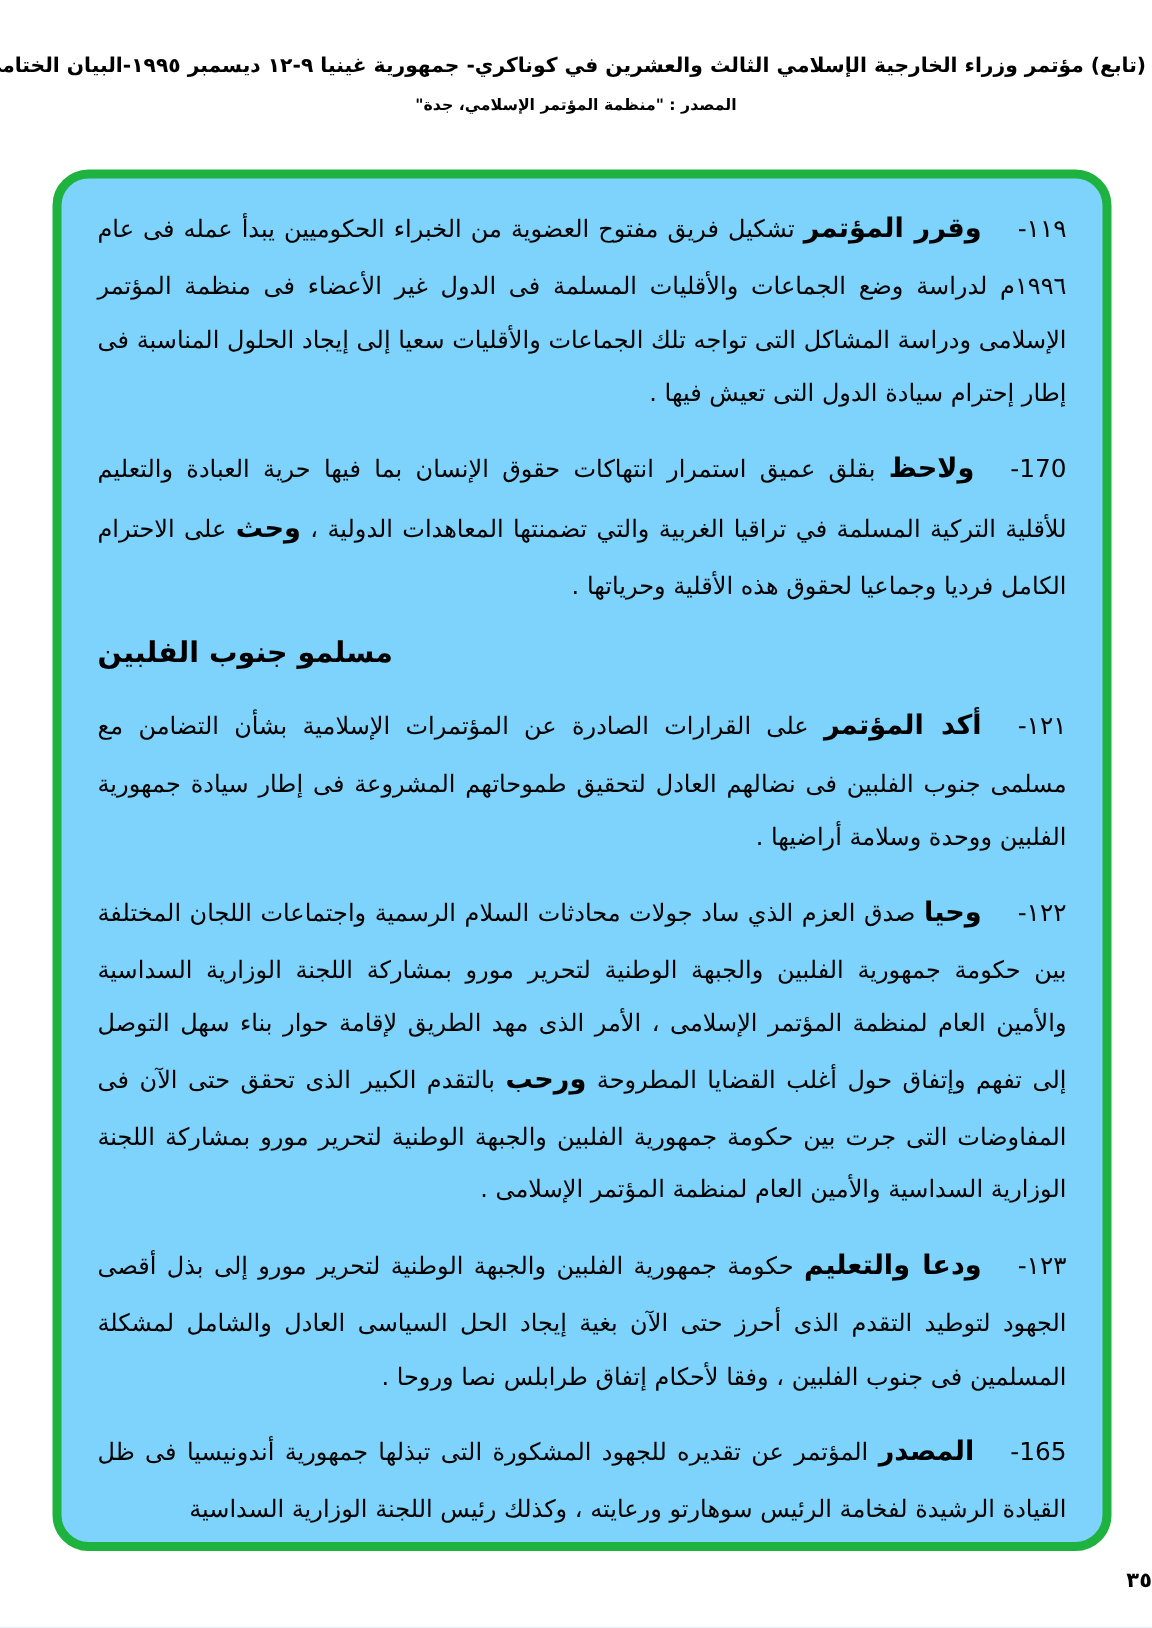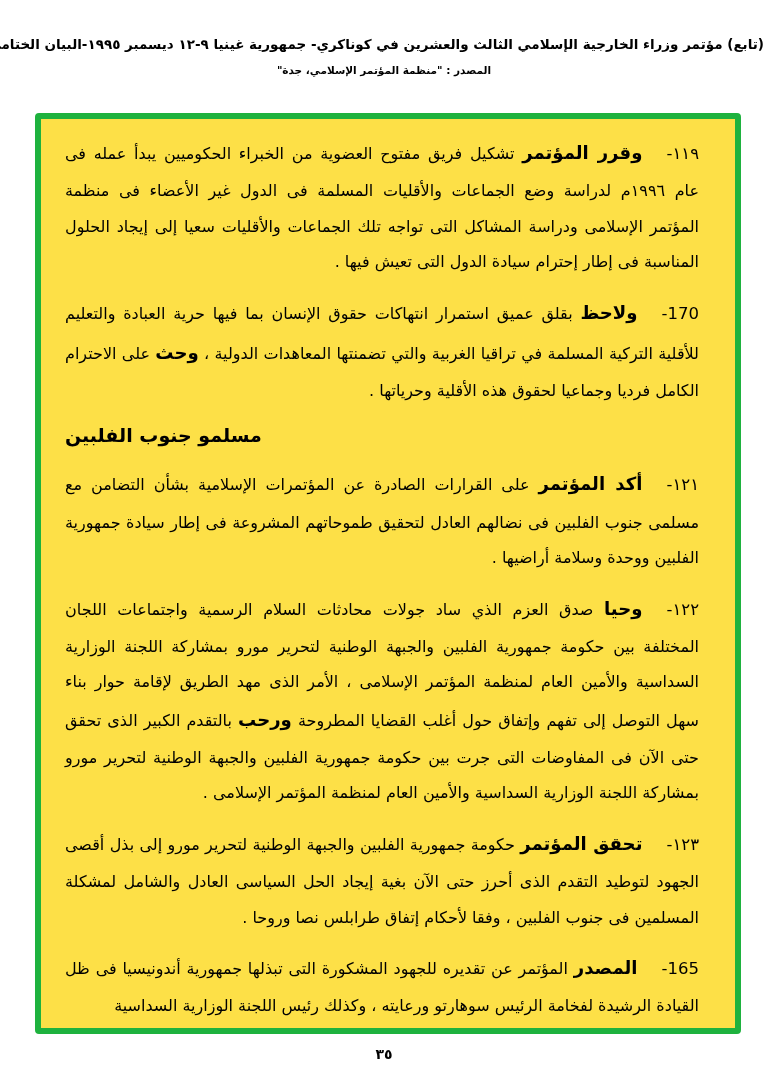--- a/index.html
+++ b/index.html
@@ -41,24 +41,24 @@
     margin-top: 12px;
   }
   .content-box {
     position: absolute;
     left: 35px;
     top: 113px;
     width: 706px;
     height: 921px;
     box-sizing: border-box;
     border: 6px solid #1eb23e;
-    border-radius: 4px;
-    padding: 14px 36px 10px 24px;
+    border-radius: 24px;
+    padding: 14px 24px 10px 24px;
     overflow: hidden;
-    background: #fde047;
+    background: #7dd3fc;
   }
   .doc-body {
     direction: rtl;
   }
   .para {
     margin: 0 0 13px 0;
     font-size: 16px;
     line-height: 2.22;
     text-align: justify;
     text-justify: inter-word;
@@ -76,21 +76,20 @@
     text-align: left;
     font-weight: bold;
     font-size: 19px;
     margin: 16px 0 18px 0;
   }
   .page-number {
     position: absolute;
     top: 1046px;
     left: 0;
     right: 0;
-    text-align: center;
     font-weight: bold;
     font-size: 14px;
     letter-spacing: 2px;
   }
 </style>
 </head>
 <body>
 
 <div class="page">
 
@@ -99,20 +98,20 @@
     <div class="doc-source">المصدر : "منظمة المؤتمر الإسلامي، جدة"</div>
   </div>
 
   <div class="content-box" style="border-color: rgb(30, 178, 62);">
     <div class="doc-body">
         <p class="para"><span class="para-num">١١٩-</span><span class="seg bold">وقرر المؤتمر</span><span class="seg"> تشكيل فريق مفتوح العضوية من الخبراء الحكوميين يبدأ عمله فى عام ١٩٩٦م لدراسة وضع الجماعات والأقليات المسلمة فى الدول غير الأعضاء فى منظمة المؤتمر الإسلامى ودراسة المشاكل التى تواجه تلك الجماعات والأقليات سعيا إلى إيجاد الحلول المناسبة فى إطار إحترام سيادة الدول التى تعيش فيها .</span></p>
         <p class="para"><span class="para-num">170-</span><span class="seg bold">ولاحظ</span><span class="seg"> بقلق عميق استمرار انتهاكات حقوق الإنسان بما فيها حرية العبادة والتعليم للأقلية التركية المسلمة في تراقيا الغربية والتي تضمنتها المعاهدات الدولية ، </span><span class="seg bold">وحث</span><span class="seg"> على الاحترام الكامل فرديا وجماعيا لحقوق هذه الأقلية وحرياتها .</span></p>
         <div class="section-heading">مسلمو جنوب الفلبين</div>
         <p class="para"><span class="para-num">١٢١-</span><span class="seg bold">أكد المؤتمر</span><span class="seg"> على القرارات الصادرة عن المؤتمرات الإسلامية بشأن التضامن مع مسلمى جنوب الفلبين فى نضالهم العادل لتحقيق طموحاتهم المشروعة فى إطار سيادة جمهورية الفلبين ووحدة وسلامة أراضيها .</span></p>
         <p class="para"><span class="para-num">١٢٢-</span><span class="seg bold">وحيا</span><span class="seg"> صدق العزم الذي ساد جولات محادثات السلام الرسمية واجتماعات اللجان المختلفة بين حكومة جمهورية الفلبين والجبهة الوطنية لتحرير مورو بمشاركة اللجنة الوزارية السداسية والأمين العام لمنظمة المؤتمر الإسلامى ، الأمر الذى مهد الطريق لإقامة حوار بناء سهل التوصل إلى تفهم وإتفاق حول أغلب القضايا المطروحة </span><span class="seg bold">ورحب</span><span class="seg"> بالتقدم الكبير الذى تحقق حتى الآن فى المفاوضات التى جرت بين حكومة جمهورية الفلبين والجبهة الوطنية لتحرير مورو بمشاركة اللجنة الوزارية السداسية والأمين العام لمنظمة المؤتمر الإسلامى .</span></p>
-        <p class="para"><span class="para-num">١٢٣-</span><span class="seg bold">تحقق المؤتمر</span><span class="seg"> حكومة جمهورية الفلبين والجبهة الوطنية لتحرير مورو إلى بذل أقصى الجهود لتوطيد التقدم الذى أحرز حتى الآن بغية إيجاد الحل السياسى العادل والشامل لمشكلة المسلمين فى جنوب الفلبين ، وفقا لأحكام إتفاق طرابلس نصا وروحا .</span></p>
+        <p class="para"><span class="para-num">١٢٣-</span><span class="seg bold">ودعا والتعليم</span><span class="seg"> حكومة جمهورية الفلبين والجبهة الوطنية لتحرير مورو إلى بذل أقصى الجهود لتوطيد التقدم الذى أحرز حتى الآن بغية إيجاد الحل السياسى العادل والشامل لمشكلة المسلمين فى جنوب الفلبين ، وفقا لأحكام إتفاق طرابلس نصا وروحا .</span></p>
         <p class="para"><span class="para-num">165-</span><span class="seg bold">المصدر</span><span class="seg"> المؤتمر عن تقديره للجهود المشكورة التى تبذلها جمهورية أندونيسيا فى ظل القيادة الرشيدة لفخامة الرئيس سوهارتو ورعايته ، وكذلك رئيس اللجنة الوزارية السداسية</span></p>
       </div>
   </div>
 
   <div class="page-number">٣٥</div>
 
 </div>
 
 </body></html>

